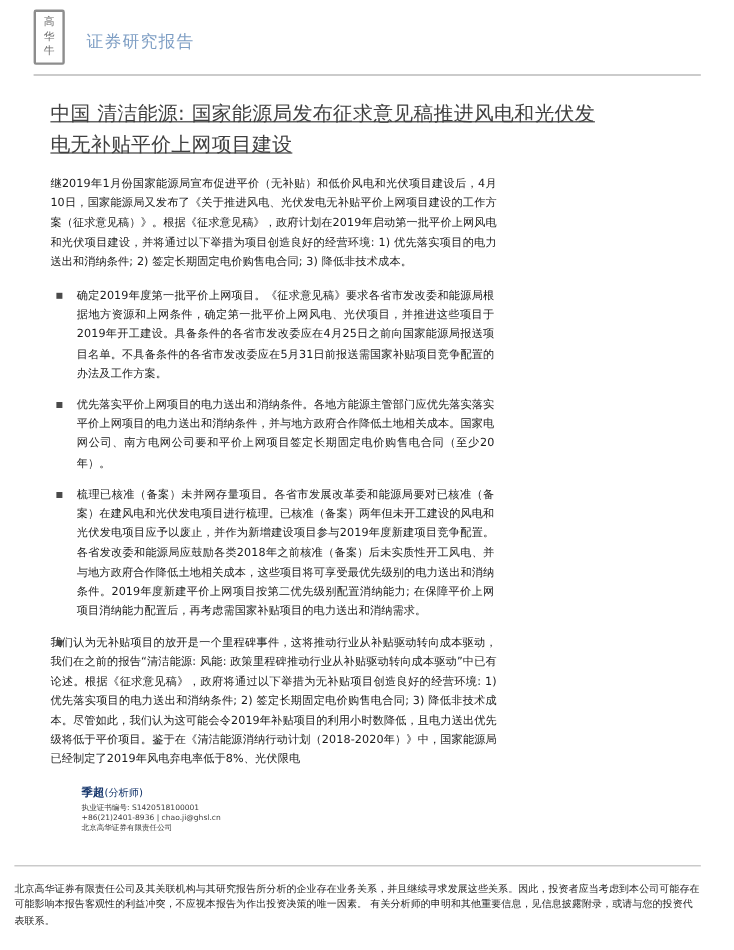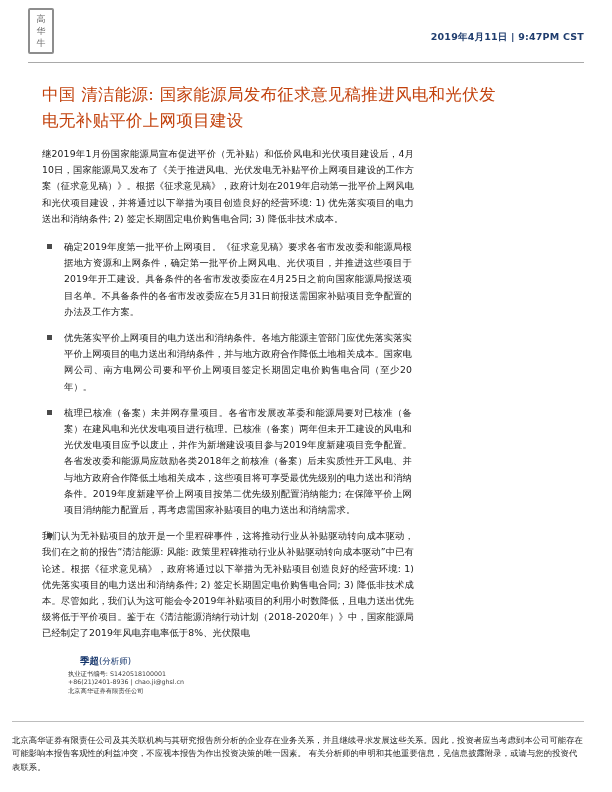--- a/index.html
+++ b/index.html
@@ -86,24 +86,25 @@
     background: #a9a9a9;
   }
 
   
   .title-block {
     padding: 20px 110px 0 42px;
   }
   .doc-title {
     font-size: 16.5px;
     line-height: 26px;
-    color: #c2410c;
+    color: #404040;
     font-weight: 400;
     letter-spacing: 0.3px;
     margin: 0;
+    text-decoration: underline;
   }
 
   
   .content {
     display: flex;
     padding: 12px 28px 0 42px;
     gap: 0;
     flex-direction: column;
   }
   .col-main {
@@ -151,21 +152,21 @@
     background: #4a4a4a;
     display: block;
   }
 
   
   .analyst-name {
     font-size: 9.5px;
     font-weight: 700;
     color: #15356b;
     line-height: 13px;
-    margin: 0 0 2px 12px;
+    margin: 0 0 2px 0;
     white-space: nowrap;
   }
   .analyst-name .role {
     font-weight: 400;
     font-size: 8.5px;
   }
   .analyst-meta {
     font-size: 6.3px;
     line-height: 8.4px;
     color: #3a3a3a;
@@ -201,21 +202,21 @@
 <div class="page">
 
   <div class="header">
     <div class="logo-wrap">
       <div class="logo-seal">
         <span>高</span>
         <span>华</span>
         <span>牛</span>
       </div>
     </div>
-    <div class="header-date">2019年4月11日 | 9:47PM CST</div>
+    <div class="header-label">证券研究报告</div>
     <div class="rule-top"></div>
   </div>
 
   <div class="title-block">
     <h1 class="doc-title">中国 清洁能源: 国家能源局发布征求意见稿推进风电和光伏发电无补贴平价上网项目建设</h1>
   </div>
 
   <div class="content">
 
     <div class="col-main">

